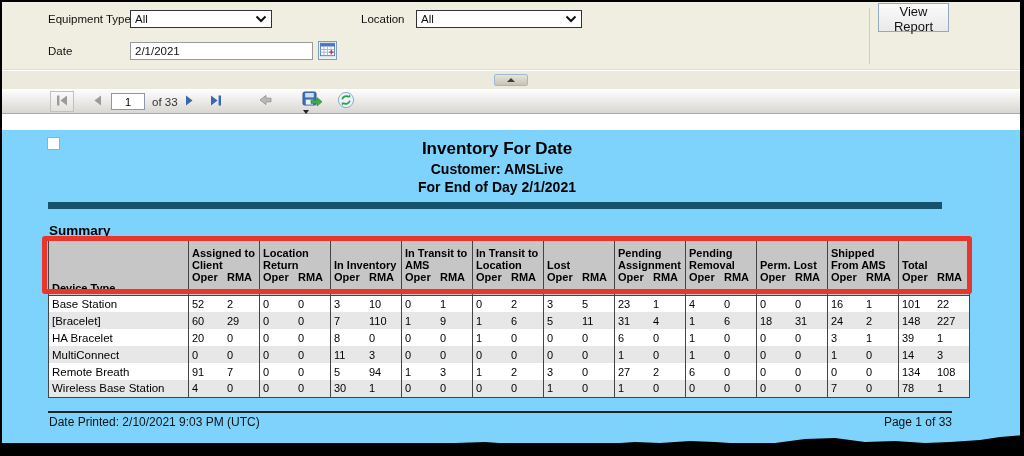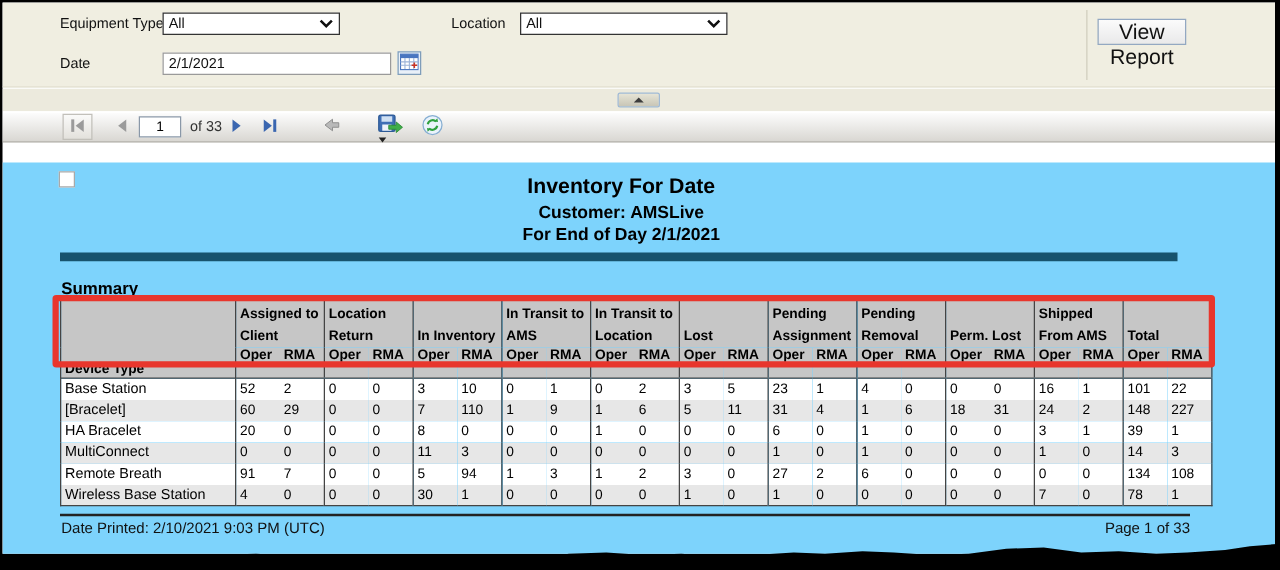--- a/index.html
+++ b/index.html
@@ -28,23 +28,23 @@
   .textbox {
     position:absolute; height:18px; background:#fff; border:1px solid #9a9a9a;
     font-size:11.5px; color:#111; padding:4px 4px; font-family:"Liberation Sans", sans-serif;
   }
   .cal-btn {
     position:absolute; width:19px; height:19px; border:1px solid #7f9db9;
     background:#e9f0f8; padding:0; display:flex; align-items:center; justify-content:center;
   }
   .param-divider { position:absolute; left:867px; top:6px; width:1px; height:56px; background:#cfcdbd; }
   .view-report-btn {
-    position:absolute; left:876px; top:13px; width:71px; height:21px;
+    position:absolute; left:876px; top:1px; width:71px; height:29px;
     border:1px solid #93a8c2; background:linear-gradient(#fbfbfb,#e9e9ea);
-    font-size:17px; color:#111; font-family:"Liberation Sans", sans-serif;
+    font-size:13px; color:#111; font-family:"Liberation Sans", sans-serif;
   }
 
   
   .splitter-strip {
     position:absolute; left:0; top:69px; width:100%; height:18px;
     background:#ecead e0; background:#ecead c; background:#eceadd;
   }
   .collapse-btn {
     position:absolute; left:50%; top:3px; transform:translateX(-50%);
     width:34px; height:12px; border:1px solid #9fb9d4; border-radius:2px;
@@ -88,21 +88,21 @@
   .section-title { position:absolute; left:47px; top:93px; font-size:13.5px; font-weight:bold; color:#000; }
 
   .summary-table { position:absolute; left:46px; top:109px; border-collapse:collapse; table-layout:fixed; }
   .summary-table col.col-device { width:140px; }
   .summary-table col.col-num { width:35.5px; }
   .summary-table th, .summary-table td {
     font-family:"Liberation Sans", sans-serif; color:#000; overflow:hidden;
   }
   .summary-table thead th { background:#c6c6c6; text-align:left; font-size:11px; }
   .dev-h { vertical-align:bottom; padding:0 0 1px 3px; border:1px solid #444; border-right:1px solid #444; font-size:11.5px; }
-  .grp-h { vertical-align:bottom; white-space:pre-line; line-height:18px; height:31px;
+  .grp-h { vertical-align:bottom; white-space:pre-line; line-height:12px; height:31px;
     padding:2px 0 0 3px; border-top:1px solid #444; }
   .sub-h { height:17px; padding:0 0 12px 3px; border-bottom:1px solid #444; }
   .col-start { border-left:1px solid #444; }
   .summary-table { border:1px solid #444; }
   .summary-table tbody td { font-size:11px; height:17px; padding:0 0 0 3px; }
   .summary-table tbody td.dev-c { font-size:11.5px; }
   .summary-table tbody tr:nth-child(even) { background:#e7e7e7; }
   .summary-table tbody tr:nth-child(odd) { background:#fff; }
 
   .highlight-rect {

